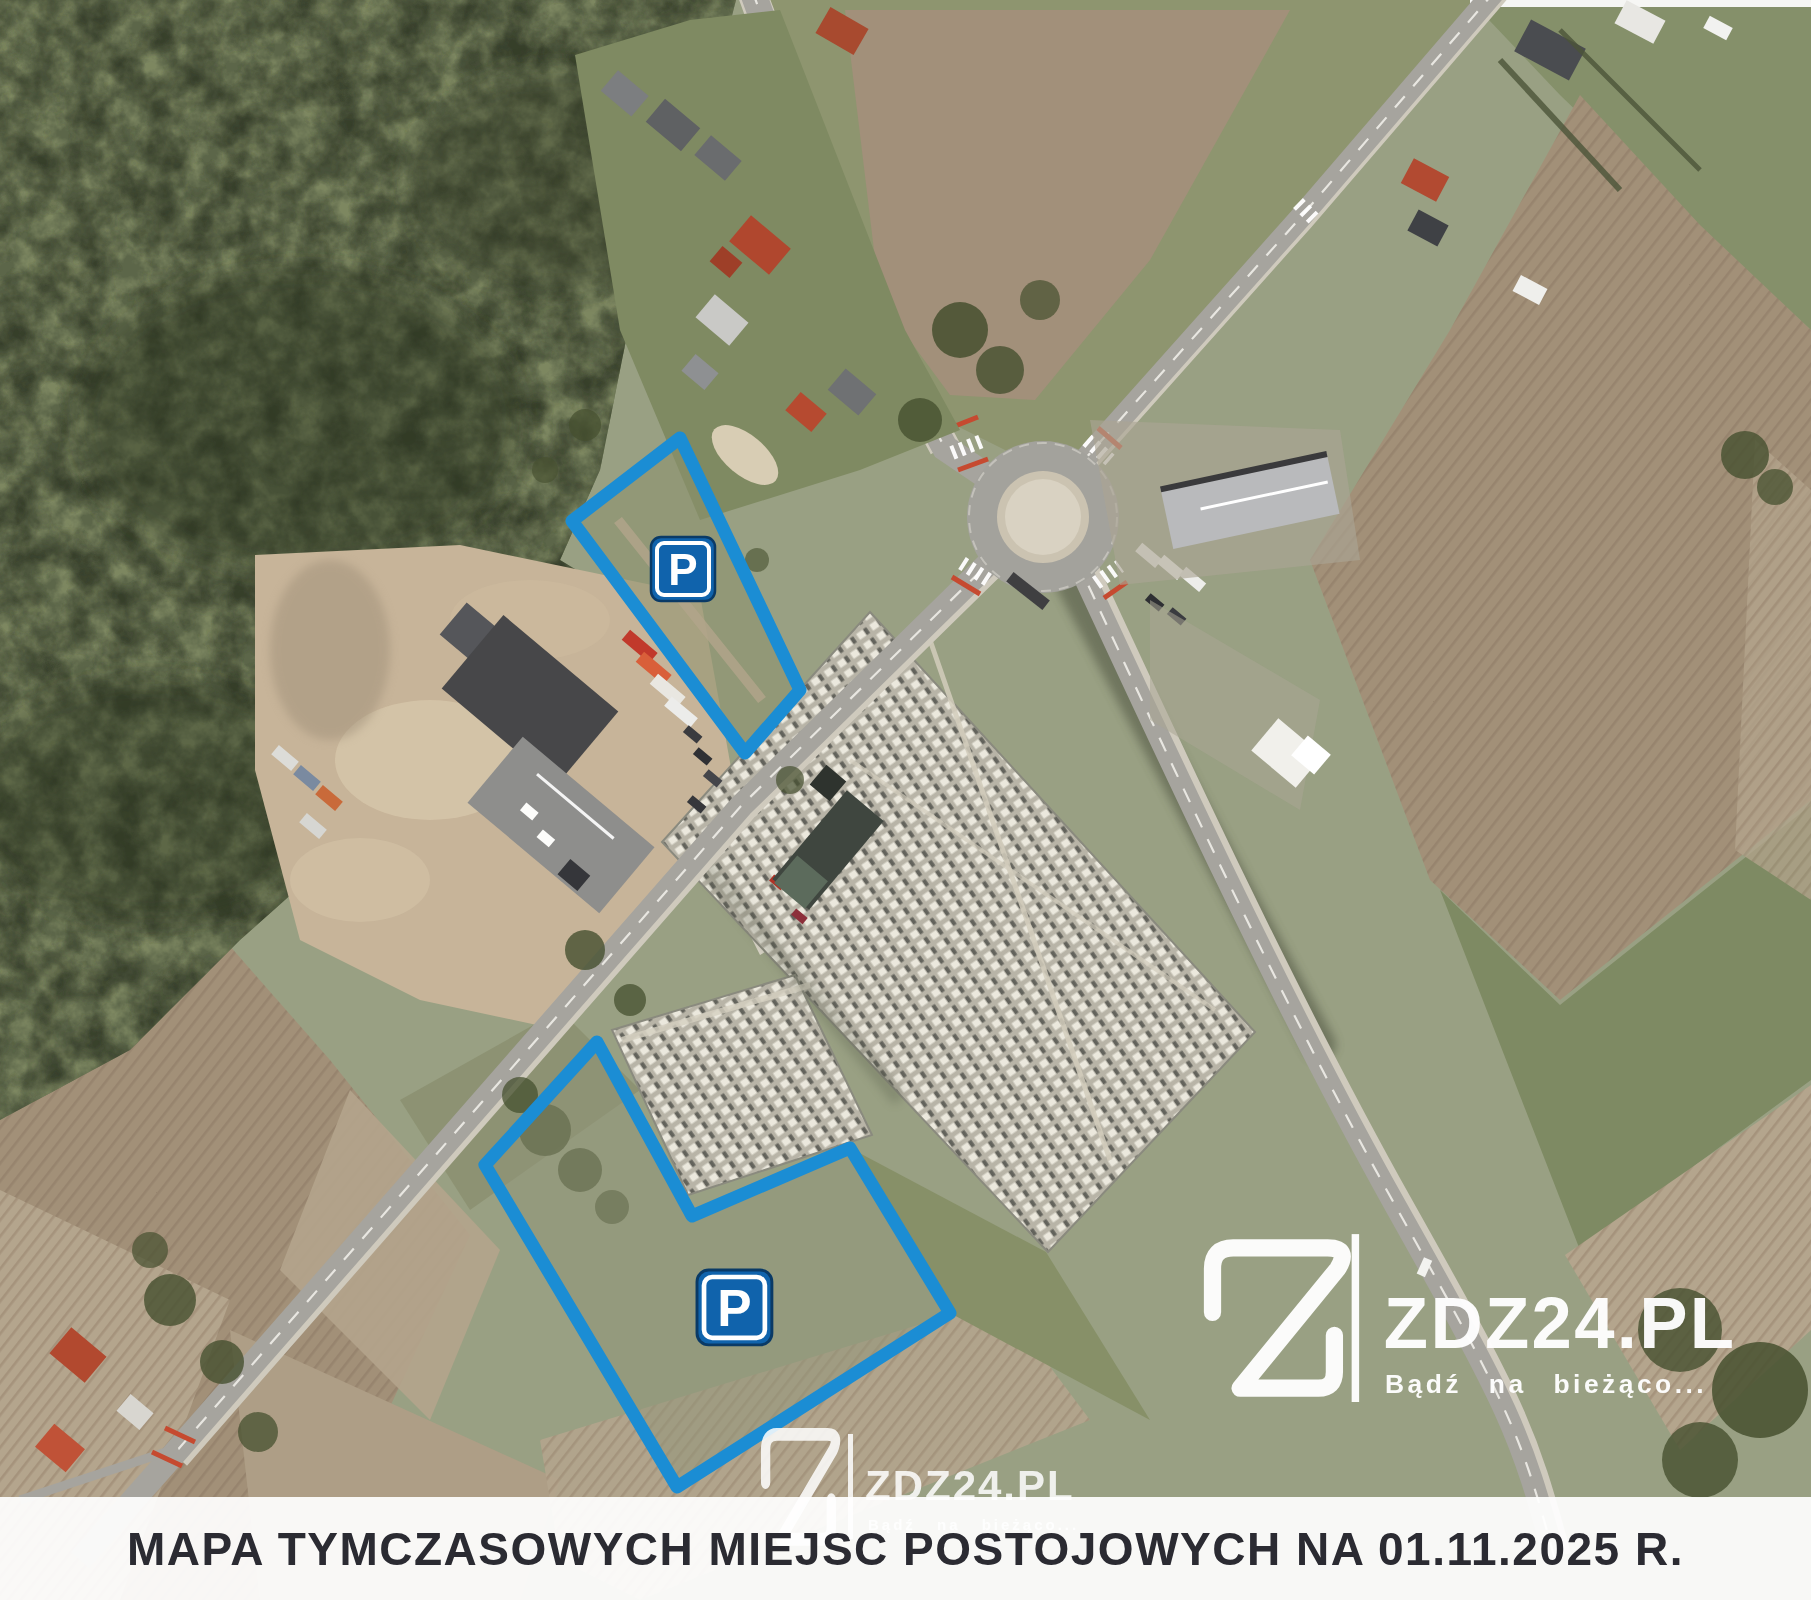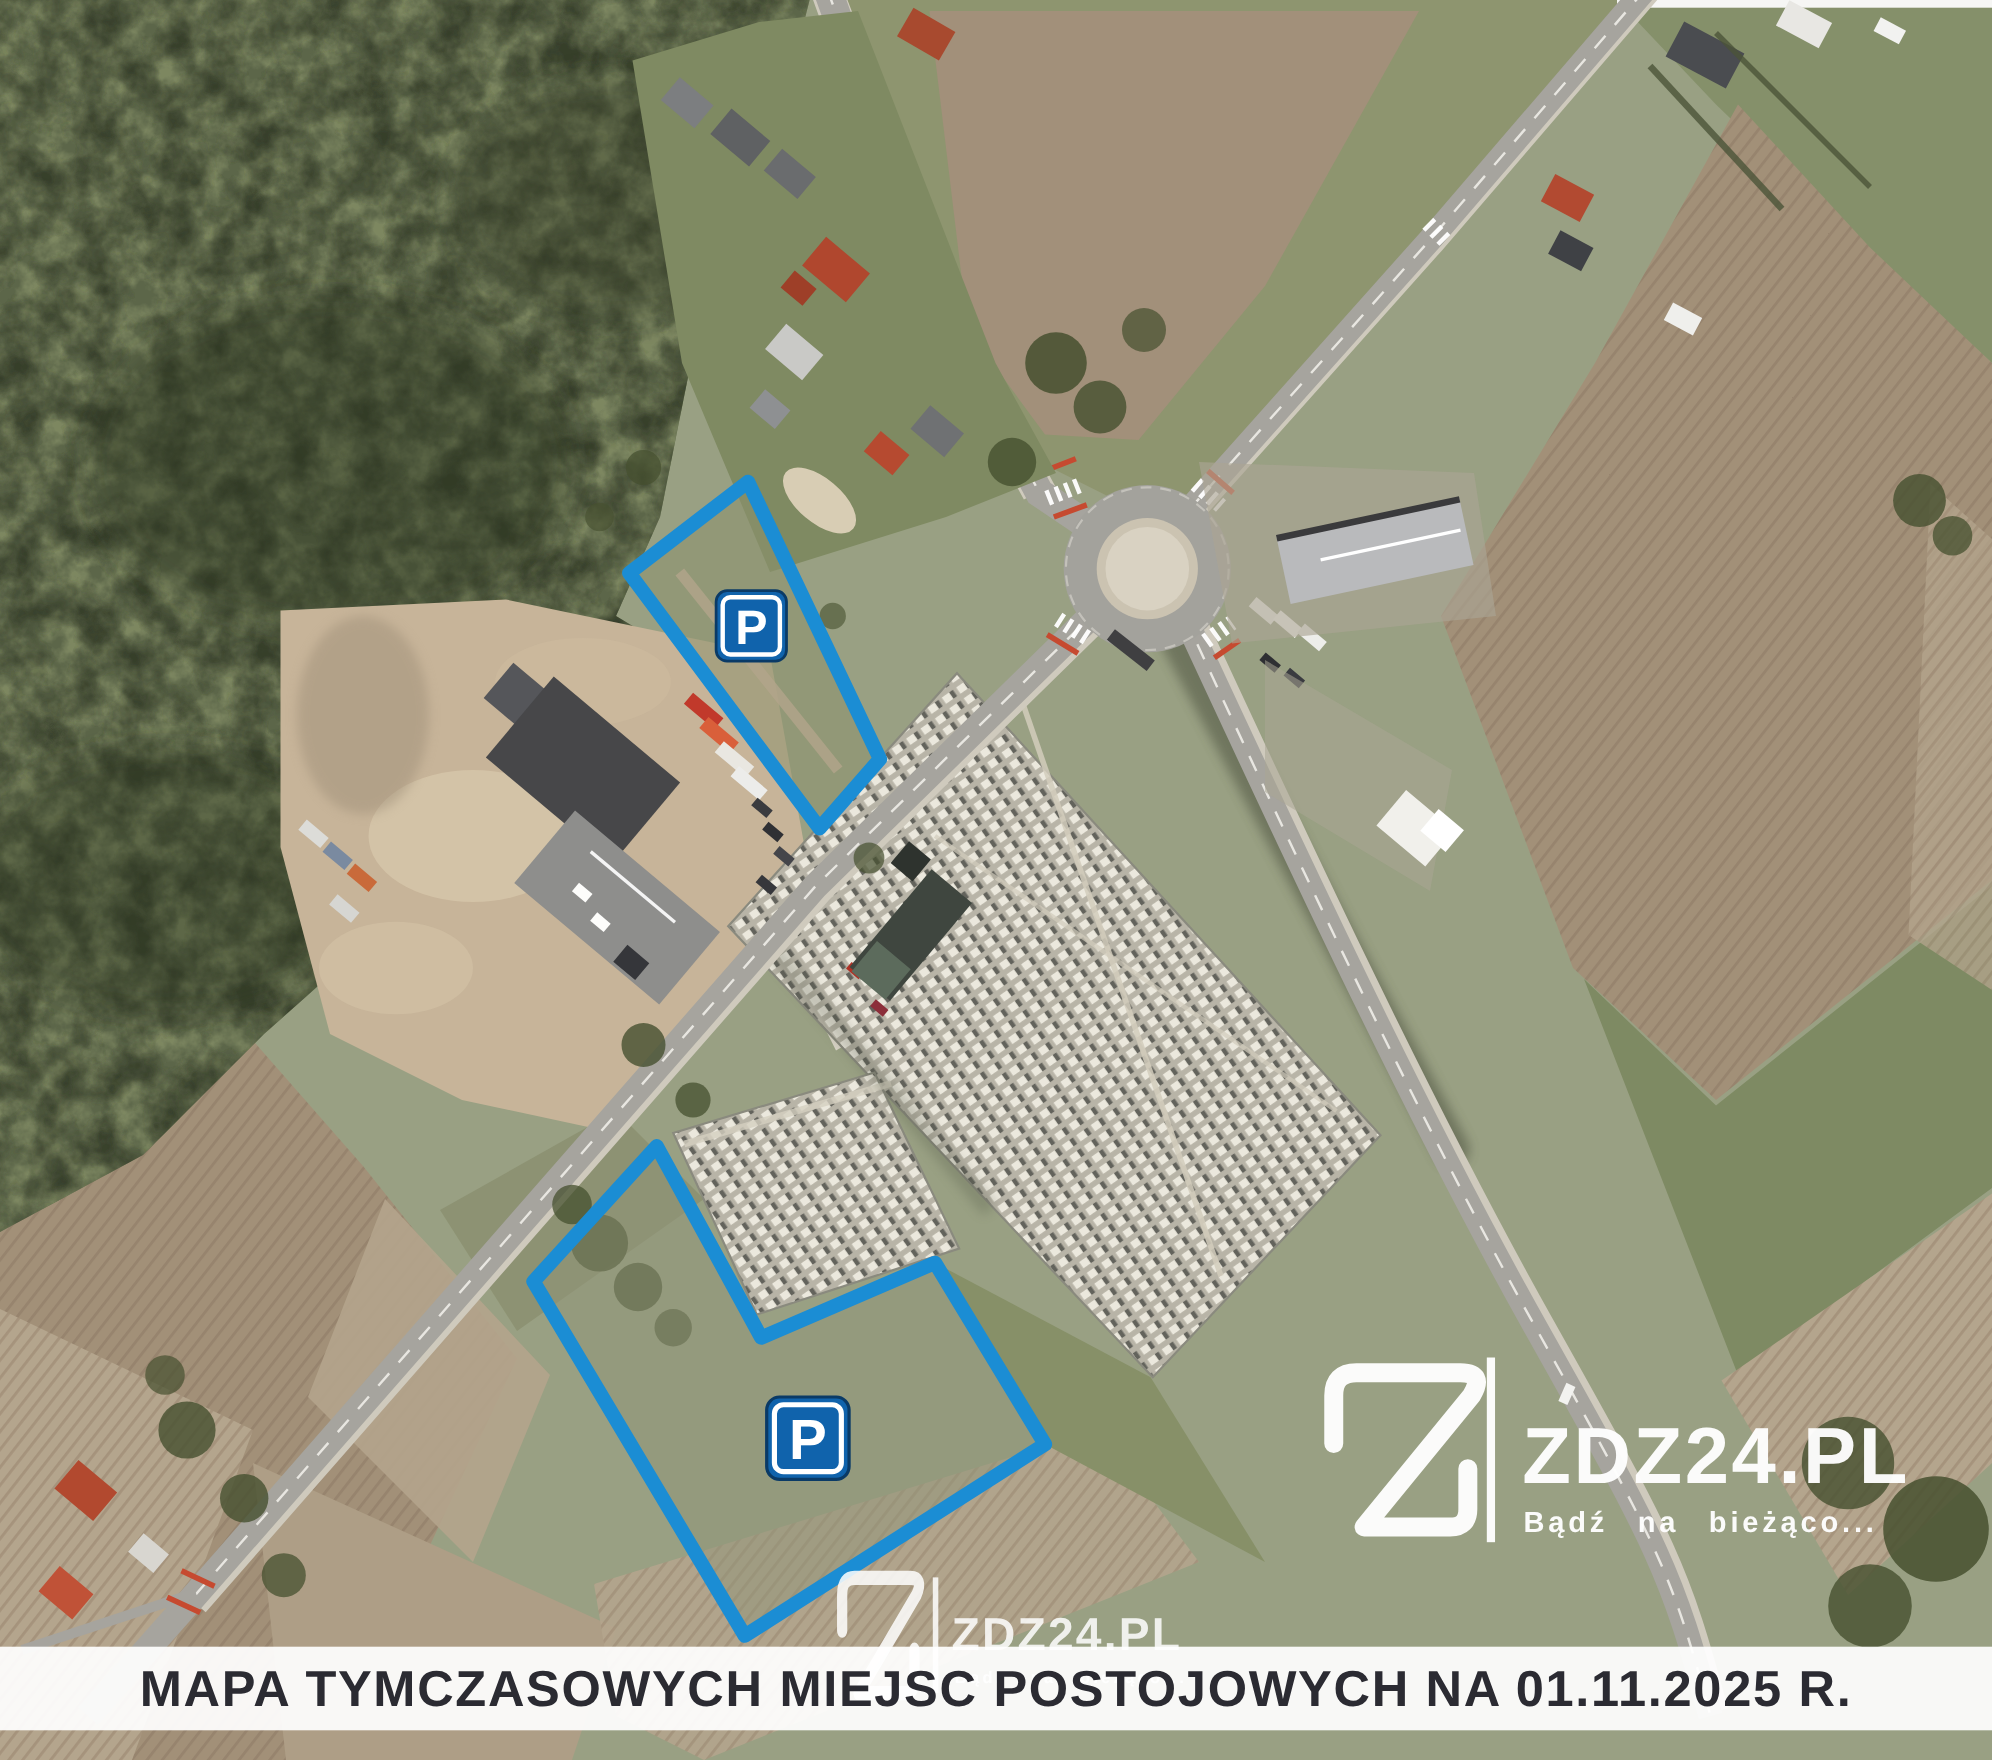--- a/index.html
+++ b/index.html
@@ -1,19 +1,19 @@
 <!DOCTYPE html>
 <html style="--accent: #1b8dd4; --sign_fill: #1063ac; --sign_border: #0a3a66; --banner_bg: rgba(255,255,255,0.93); --banner_text: #2b2b32; --watermark: #ffffff;"><head>
 <meta charset="utf-8">
 <style>
   html,body{margin:0;padding:0;background:#222;}
   #stage{position:relative;width:1811px;height:1600px;overflow:hidden;
          font-family:"Liberation Sans", sans-serif;background:#99a083;}
   #map-svg{position:absolute;inset:0;display:block;}
-  .banner{position:absolute;left:0;right:0;top:1497px;height:76px;
+  .banner{position:absolute;left:0;right:0;top:1497px;height:103px;
           background:var(--banner_bg,#fff);display:flex;align-items:center;justify-content:center;}
   .banner-title{color:var(--banner_text,#2b2b32);font-weight:bold;font-size:46px;
                 letter-spacing:1.5px;white-space:nowrap;}
   .zone{fill:none;stroke:var(--accent,#1b8dd4);stroke-width:13;stroke-linejoin:round;}
   .sign-bg{fill:var(--sign_fill,#1063ac);stroke:var(--sign_border,#0a3a66);stroke-width:2.5;}
   .sign-inner{fill:none;stroke:#ffffff;stroke-width:4;}
   .sign-p{fill:#ffffff;font-weight:bold;font-size:44px;font-family:"Liberation Sans",sans-serif;}
   .wm{fill:var(--watermark,#fff);}
   .wm-z{fill:none;stroke:var(--watermark,#fff);stroke-linecap:round;stroke-linejoin:round;}
   .wm-brand{font-weight:bold;letter-spacing:2px;font-family:"Liberation Sans",sans-serif;}

